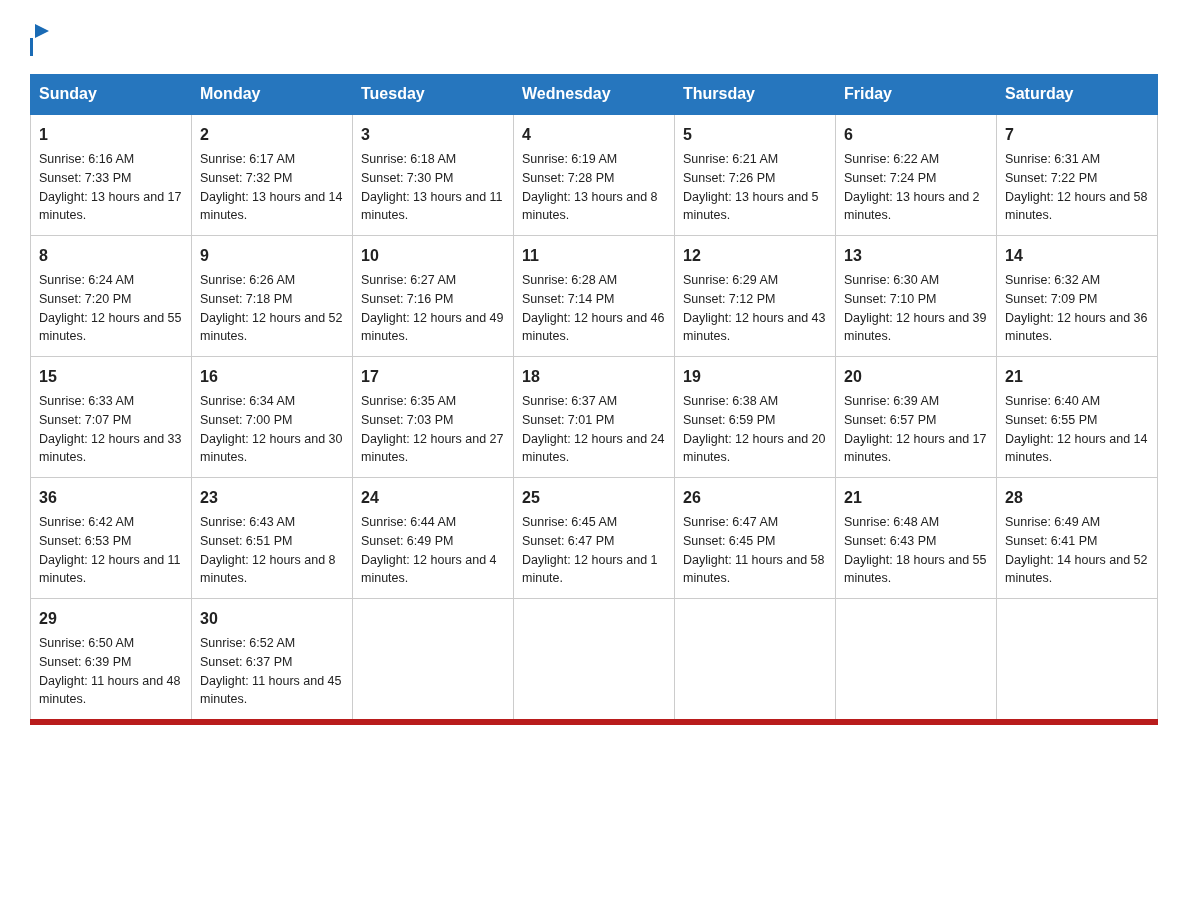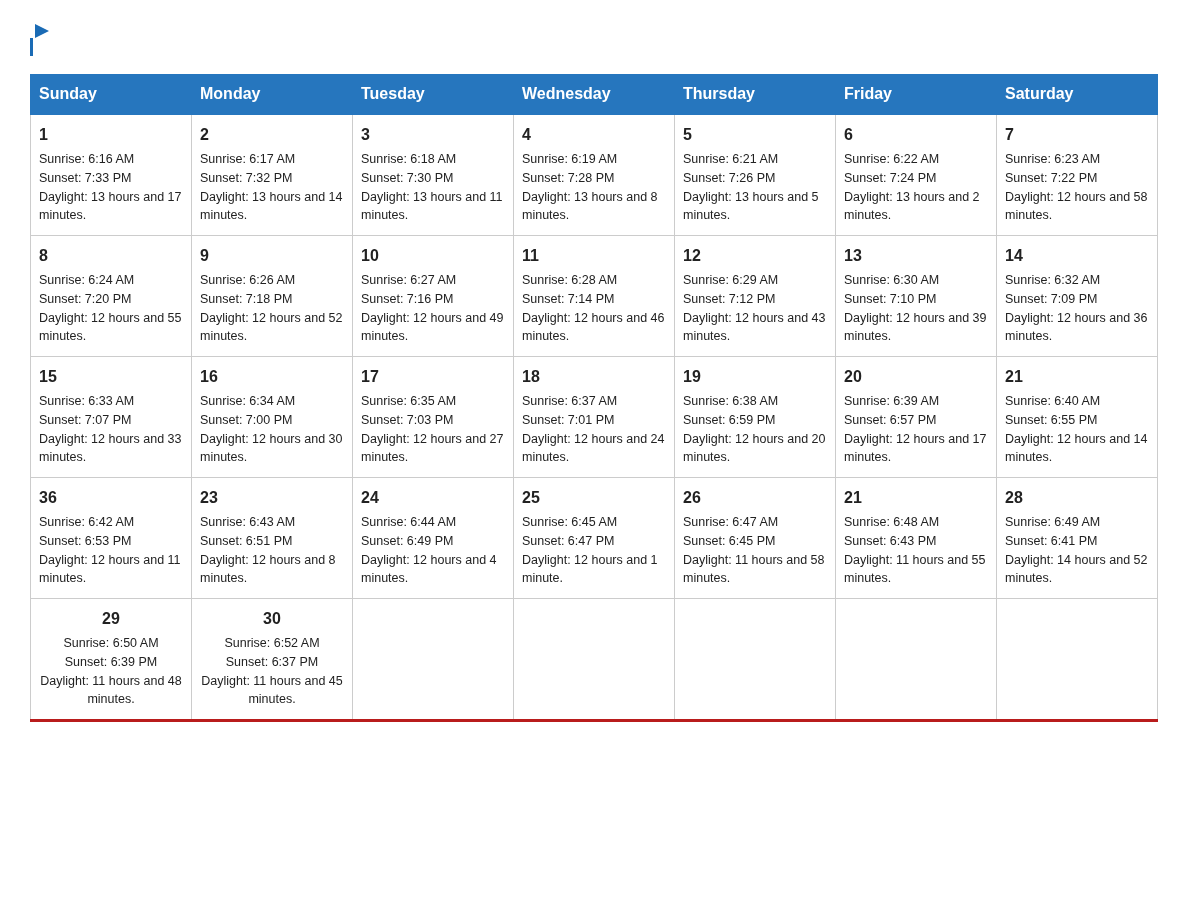--- a/index.html
+++ b/index.html
@@ -76,22 +76,21 @@
       min-height: 100px;
     }
     tbody tr td .day-num {
       font-size: 16px;
       font-weight: bold;
       color: #222;
       display: block;
       margin-bottom: 3px;
     }
     tbody tr:last-child td {
-      border-bottom: 3px solid #b91c1c;
-      text-align: center;
+      border-bottom: 6px solid #b91c1c;
     }
     tbody tr:first-child td {
       border-top: 2px solid #2676be;
     }
     tbody tr td.empty {
       background: #fff;
     }
   </style>
 </head>
 <body>
@@ -130,21 +129,21 @@
       </tr>
   </thead>
   <tbody id="calendar-body">
   <tr>
         <td><span class="day-num">1</span><span>Sunrise: 6:16 AM</span><br><span>Sunset: 7:33 PM</span><br><span>Daylight: 13 hours and 17 minutes.</span></td>
         <td><span class="day-num">2</span><span>Sunrise: 6:17 AM</span><br><span>Sunset: 7:32 PM</span><br><span>Daylight: 13 hours and 14 minutes.</span></td>
         <td><span class="day-num">3</span><span>Sunrise: 6:18 AM</span><br><span>Sunset: 7:30 PM</span><br><span>Daylight: 13 hours and 11 minutes.</span></td>
         <td><span class="day-num">4</span><span>Sunrise: 6:19 AM</span><br><span>Sunset: 7:28 PM</span><br><span>Daylight: 13 hours and 8 minutes.</span></td>
         <td><span class="day-num">5</span><span>Sunrise: 6:21 AM</span><br><span>Sunset: 7:26 PM</span><br><span>Daylight: 13 hours and 5 minutes.</span></td>
         <td><span class="day-num">6</span><span>Sunrise: 6:22 AM</span><br><span>Sunset: 7:24 PM</span><br><span>Daylight: 13 hours and 2 minutes.</span></td>
-        <td><span class="day-num">7</span><span>Sunrise: 6:23 AM</span><br><span>Sunset: 7:22 PM</span><br><span>Daylight: 12 hours and 58 minutes.</span></td>
+        <td><span class="day-num">7</span><span>Sunrise: 6:31 AM</span><br><span>Sunset: 7:22 PM</span><br><span>Daylight: 12 hours and 58 minutes.</span></td>
       </tr>
       <tr>
         <td><span class="day-num">8</span><span>Sunrise: 6:24 AM</span><br><span>Sunset: 7:20 PM</span><br><span>Daylight: 12 hours and 55 minutes.</span></td>
         <td><span class="day-num">9</span><span>Sunrise: 6:26 AM</span><br><span>Sunset: 7:18 PM</span><br><span>Daylight: 12 hours and 52 minutes.</span></td>
         <td><span class="day-num">10</span><span>Sunrise: 6:27 AM</span><br><span>Sunset: 7:16 PM</span><br><span>Daylight: 12 hours and 49 minutes.</span></td>
         <td><span class="day-num">11</span><span>Sunrise: 6:28 AM</span><br><span>Sunset: 7:14 PM</span><br><span>Daylight: 12 hours and 46 minutes.</span></td>
         <td><span class="day-num">12</span><span>Sunrise: 6:29 AM</span><br><span>Sunset: 7:12 PM</span><br><span>Daylight: 12 hours and 43 minutes.</span></td>
         <td><span class="day-num">13</span><span>Sunrise: 6:30 AM</span><br><span>Sunset: 7:10 PM</span><br><span>Daylight: 12 hours and 39 minutes.</span></td>
         <td><span class="day-num">14</span><span>Sunrise: 6:32 AM</span><br><span>Sunset: 7:09 PM</span><br><span>Daylight: 12 hours and 36 minutes.</span></td>
       </tr>
@@ -156,21 +155,21 @@
         <td><span class="day-num">19</span><span>Sunrise: 6:38 AM</span><br><span>Sunset: 6:59 PM</span><br><span>Daylight: 12 hours and 20 minutes.</span></td>
         <td><span class="day-num">20</span><span>Sunrise: 6:39 AM</span><br><span>Sunset: 6:57 PM</span><br><span>Daylight: 12 hours and 17 minutes.</span></td>
         <td><span class="day-num">21</span><span>Sunrise: 6:40 AM</span><br><span>Sunset: 6:55 PM</span><br><span>Daylight: 12 hours and 14 minutes.</span></td>
       </tr>
       <tr>
         <td><span class="day-num">36</span><span>Sunrise: 6:42 AM</span><br><span>Sunset: 6:53 PM</span><br><span>Daylight: 12 hours and 11 minutes.</span></td>
         <td><span class="day-num">23</span><span>Sunrise: 6:43 AM</span><br><span>Sunset: 6:51 PM</span><br><span>Daylight: 12 hours and 8 minutes.</span></td>
         <td><span class="day-num">24</span><span>Sunrise: 6:44 AM</span><br><span>Sunset: 6:49 PM</span><br><span>Daylight: 12 hours and 4 minutes.</span></td>
         <td><span class="day-num">25</span><span>Sunrise: 6:45 AM</span><br><span>Sunset: 6:47 PM</span><br><span>Daylight: 12 hours and 1 minute.</span></td>
         <td><span class="day-num">26</span><span>Sunrise: 6:47 AM</span><br><span>Sunset: 6:45 PM</span><br><span>Daylight: 11 hours and 58 minutes.</span></td>
-        <td><span class="day-num">21</span><span>Sunrise: 6:48 AM</span><br><span>Sunset: 6:43 PM</span><br><span>Daylight: 11 hours and 55 minutes.</span></td>
+        <td><span class="day-num">21</span><span>Sunrise: 6:48 AM</span><br><span>Sunset: 6:43 PM</span><br><span>Daylight: 18 hours and 55 minutes.</span></td>
         <td><span class="day-num">28</span><span>Sunrise: 6:49 AM</span><br><span>Sunset: 6:41 PM</span><br><span>Daylight: 14 hours and 52 minutes.</span></td>
       </tr>
       <tr>
         <td><span class="day-num">29</span><span>Sunrise: 6:50 AM</span><br><span>Sunset: 6:39 PM</span><br><span>Daylight: 11 hours and 48 minutes.</span></td>
         <td><span class="day-num">30</span><span>Sunrise: 6:52 AM</span><br><span>Sunset: 6:37 PM</span><br><span>Daylight: 11 hours and 45 minutes.</span></td>
         <td class="empty"></td>
         <td class="empty"></td>
         <td class="empty"></td>
         <td class="empty"></td>
         <td class="empty"></td>

